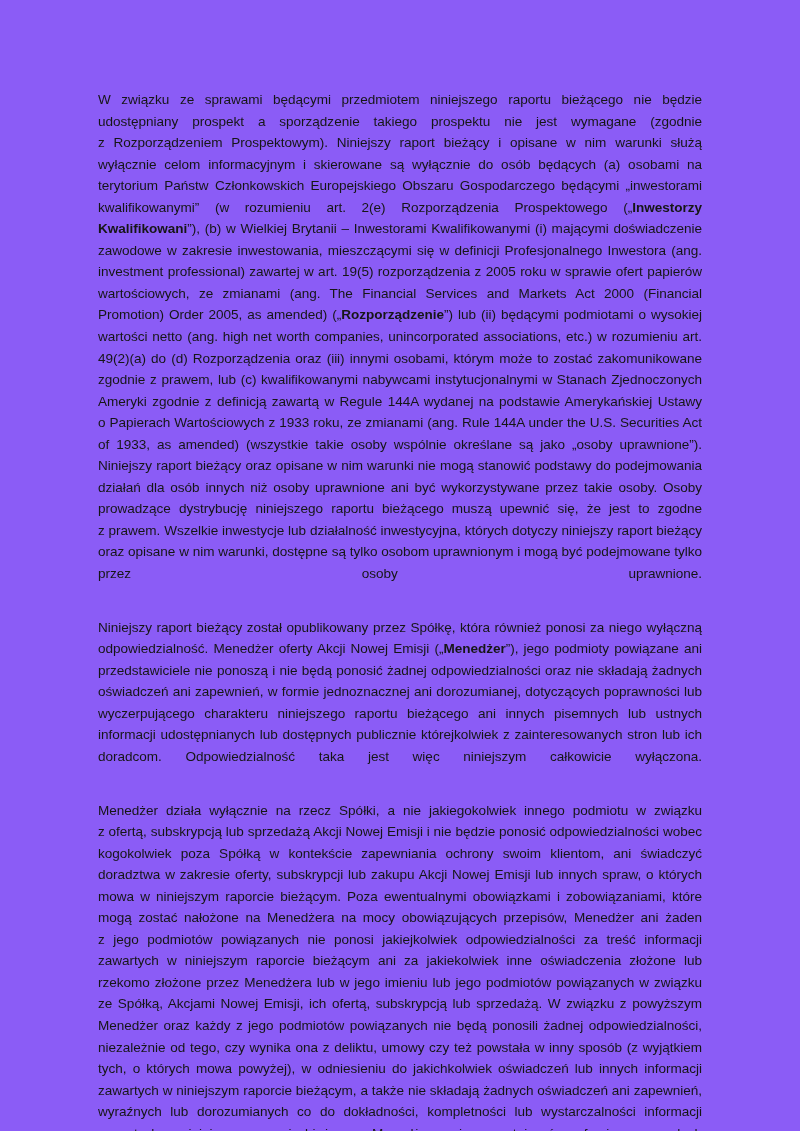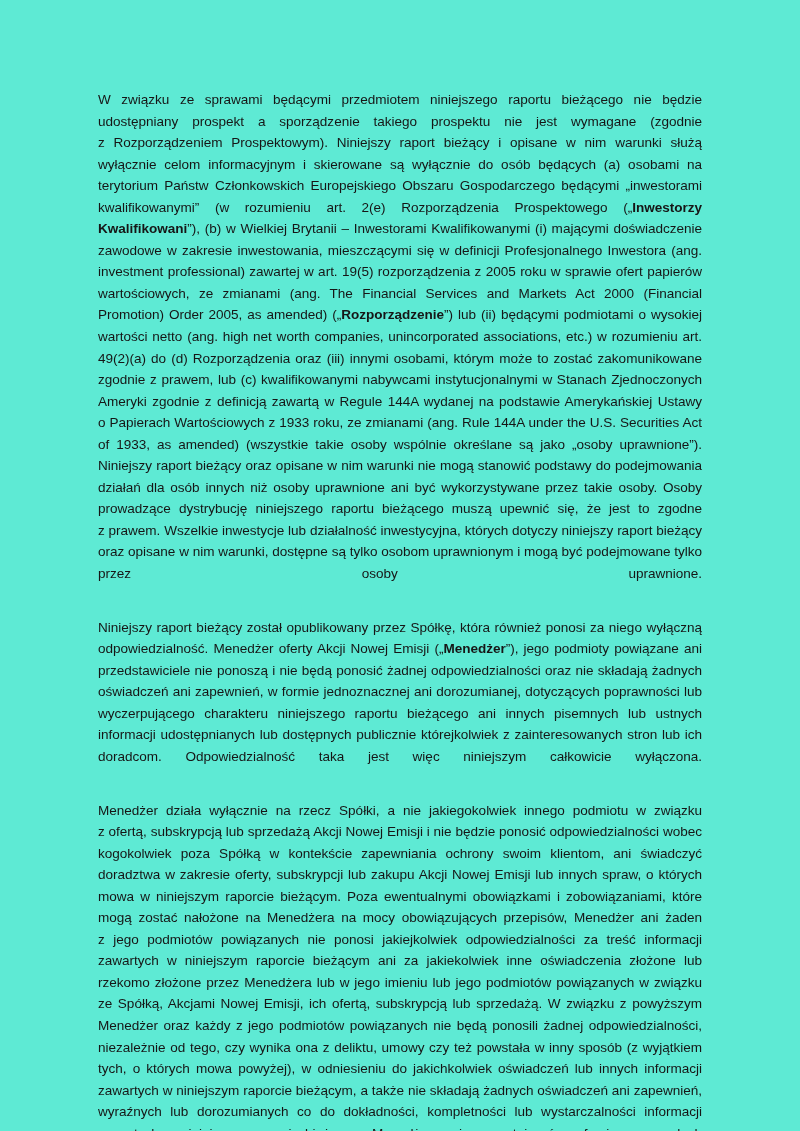--- a/index.html
+++ b/index.html
@@ -52,20 +52,20 @@
   
   .para::after {
     content: "";
     display: inline-block;
     width: 100%;
   }
 </style>
 </head>
 <body style="color: rgb(22, 22, 22);">
 
-<div class="page" style="background: #5eead4;">
+<div class="page" style="background: #8b5cf6;">
   <div class="content" id="doc-body">
 
   <p class="para"><span>W&nbsp;związku ze sprawami będącymi przedmiotem niniejszego raportu bieżącego nie będzie udostępniany prospekt a&nbsp;sporządzenie takiego prospektu nie jest wymagane (zgodnie z&nbsp;Rozporządzeniem Prospektowym). Niniejszy raport bieżący i&nbsp;opisane w&nbsp;nim warunki służą wyłącznie celom informacyjnym i&nbsp;skierowane są wyłącznie do osób będących (a) osobami na terytorium Państw Członkowskich Europejskiego Obszaru Gospodarczego będącymi „inwestorami kwalifikowanymi” (w&nbsp;rozumieniu art.&nbsp;2(e) Rozporządzenia Prospektowego („</span><b>Inwestorzy Kwalifikowani</b><span>”), (b) w&nbsp;Wielkiej Brytanii – Inwestorami Kwalifikowanymi (i) mającymi doświadczenie zawodowe w&nbsp;zakresie inwestowania, mieszczącymi się w&nbsp;definicji Profesjonalnego Inwestora (ang. investment professional) zawartej w&nbsp;art. 19(5) rozporządzenia z&nbsp;2005 roku w&nbsp;sprawie ofert papierów wartościowych, ze zmianami (ang. The Financial Services and Markets Act 2000 (Financial Promotion) Order 2005, as amended) („</span><b>Rozporządzenie</b><span>”) lub (ii) będącymi podmiotami o&nbsp;wysokiej wartości netto (ang. high net worth companies, unincorporated associations, etc.) w&nbsp;rozumieniu art. 49(2)(a) do (d) Rozporządzenia oraz&nbsp;(iii) innymi osobami, którym może to&nbsp;zostać zakomunikowane zgodnie z&nbsp;prawem, lub (c) kwalifikowanymi nabywcami instytucjonalnymi w&nbsp;Stanach Zjednoczonych Ameryki zgodnie z&nbsp;definicją zawartą w&nbsp;Regule 144A wydanej na podstawie Amerykańskiej Ustawy o&nbsp;Papierach Wartościowych z&nbsp;1933 roku, ze zmianami (ang. Rule 144A under the U.S. Securities Act of 1933, as amended) (wszystkie takie osoby wspólnie określane są jako „osoby uprawnione”). Niniejszy raport bieżący oraz opisane w&nbsp;nim warunki nie mogą stanowić podstawy do&nbsp;podejmowania działań dla&nbsp;osób innych niż osoby uprawnione ani być wykorzystywane przez takie osoby. Osoby prowadzące dystrybucję niniejszego raportu bieżącego muszą upewnić się, że jest to zgodne z&nbsp;prawem. Wszelkie inwestycje lub działalność inwestycyjna, których dotyczy niniejszy raport bieżący oraz opisane w&nbsp;nim warunki, dostępne są tylko osobom uprawnionym i&nbsp;mogą być podejmowane tylko przez osoby uprawnione.</span></p>
       <p class="para"><span>Niniejszy raport bieżący został opublikowany przez Spółkę, która również ponosi za niego wyłączną odpowiedzialność. Menedżer oferty Akcji Nowej Emisji („</span><b>Menedżer</b><span>”), jego podmioty powiązane ani przedstawiciele nie ponoszą i&nbsp;nie będą ponosić żadnej odpowiedzialności oraz nie składają żadnych oświadczeń ani zapewnień, w&nbsp;formie jednoznacznej ani dorozumianej, dotyczących poprawności lub wyczerpującego charakteru niniejszego raportu bieżącego ani innych pisemnych lub ustnych informacji udostępnianych lub dostępnych publicznie którejkolwiek z&nbsp;zainteresowanych stron lub ich doradcom. Odpowiedzialność taka jest więc niniejszym całkowicie wyłączona.</span></p>
       <p class="para"><span>Menedżer działa wyłącznie na rzecz Spółki, a&nbsp;nie jakiegokolwiek innego podmiotu w&nbsp;związku z&nbsp;ofertą, subskrypcją lub sprzedażą Akcji Nowej Emisji i&nbsp;nie będzie ponosić odpowiedzialności wobec kogokolwiek poza Spółką w&nbsp;kontekście zapewniania ochrony swoim klientom, ani świadczyć doradztwa w&nbsp;zakresie oferty, subskrypcji lub zakupu Akcji Nowej Emisji lub innych spraw, o&nbsp;których mowa w&nbsp;niniejszym raporcie bieżącym. Poza ewentualnymi obowiązkami i&nbsp;zobowiązaniami, które mogą zostać nałożone na&nbsp;Menedżera na&nbsp;mocy obowiązujących przepisów, Menedżer ani żaden z&nbsp;jego podmiotów powiązanych nie ponosi jakiejkolwiek odpowiedzialności za treść informacji zawartych w&nbsp;niniejszym raporcie bieżącym ani za jakiekolwiek inne oświadczenia złożone lub rzekomo złożone przez Menedżera lub w&nbsp;jego imieniu lub jego podmiotów powiązanych w&nbsp;związku ze Spółką, Akcjami Nowej Emisji, ich ofertą, subskrypcją lub sprzedażą. W&nbsp;związku z&nbsp;powyższym Menedżer oraz każdy z&nbsp;jego podmiotów powiązanych nie będą ponosili żadnej odpowiedzialności, niezależnie od&nbsp;tego, czy wynika ona z&nbsp;deliktu, umowy czy też powstała w&nbsp;inny sposób (z&nbsp;wyjątkiem tych, o&nbsp;których mowa powyżej), w&nbsp;odniesieniu do jakichkolwiek oświadczeń lub innych informacji zawartych w&nbsp;niniejszym raporcie bieżącym, a&nbsp;także nie składają żadnych oświadczeń ani zapewnień, wyraźnych lub dorozumianych co&nbsp;do&nbsp;dokładności, kompletności lub wystarczalności informacji zawartych w&nbsp;niniejszym raporcie bieżącym. Menedżer może uczestniczyć w&nbsp;ofercie na zasadach komercyjnych.</span></p>
     </div>
 </div>
 
 </body></html>

